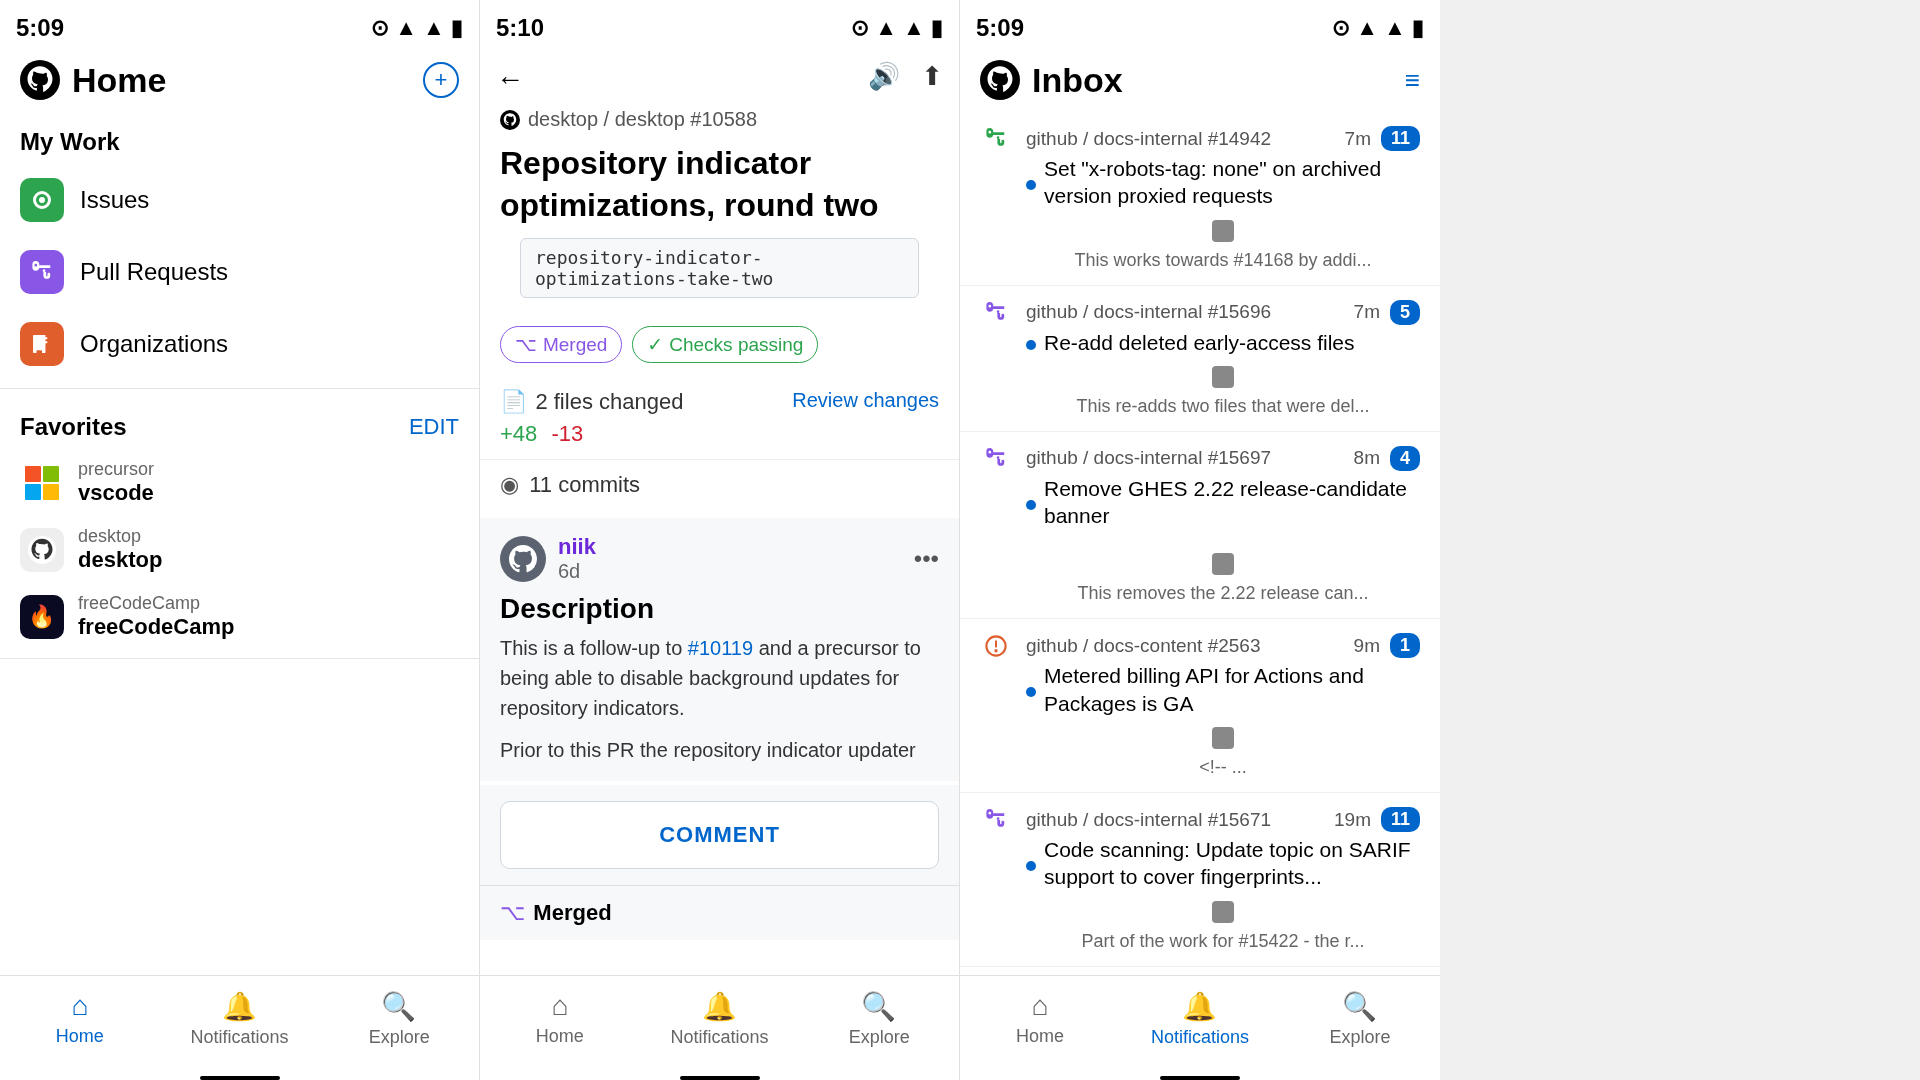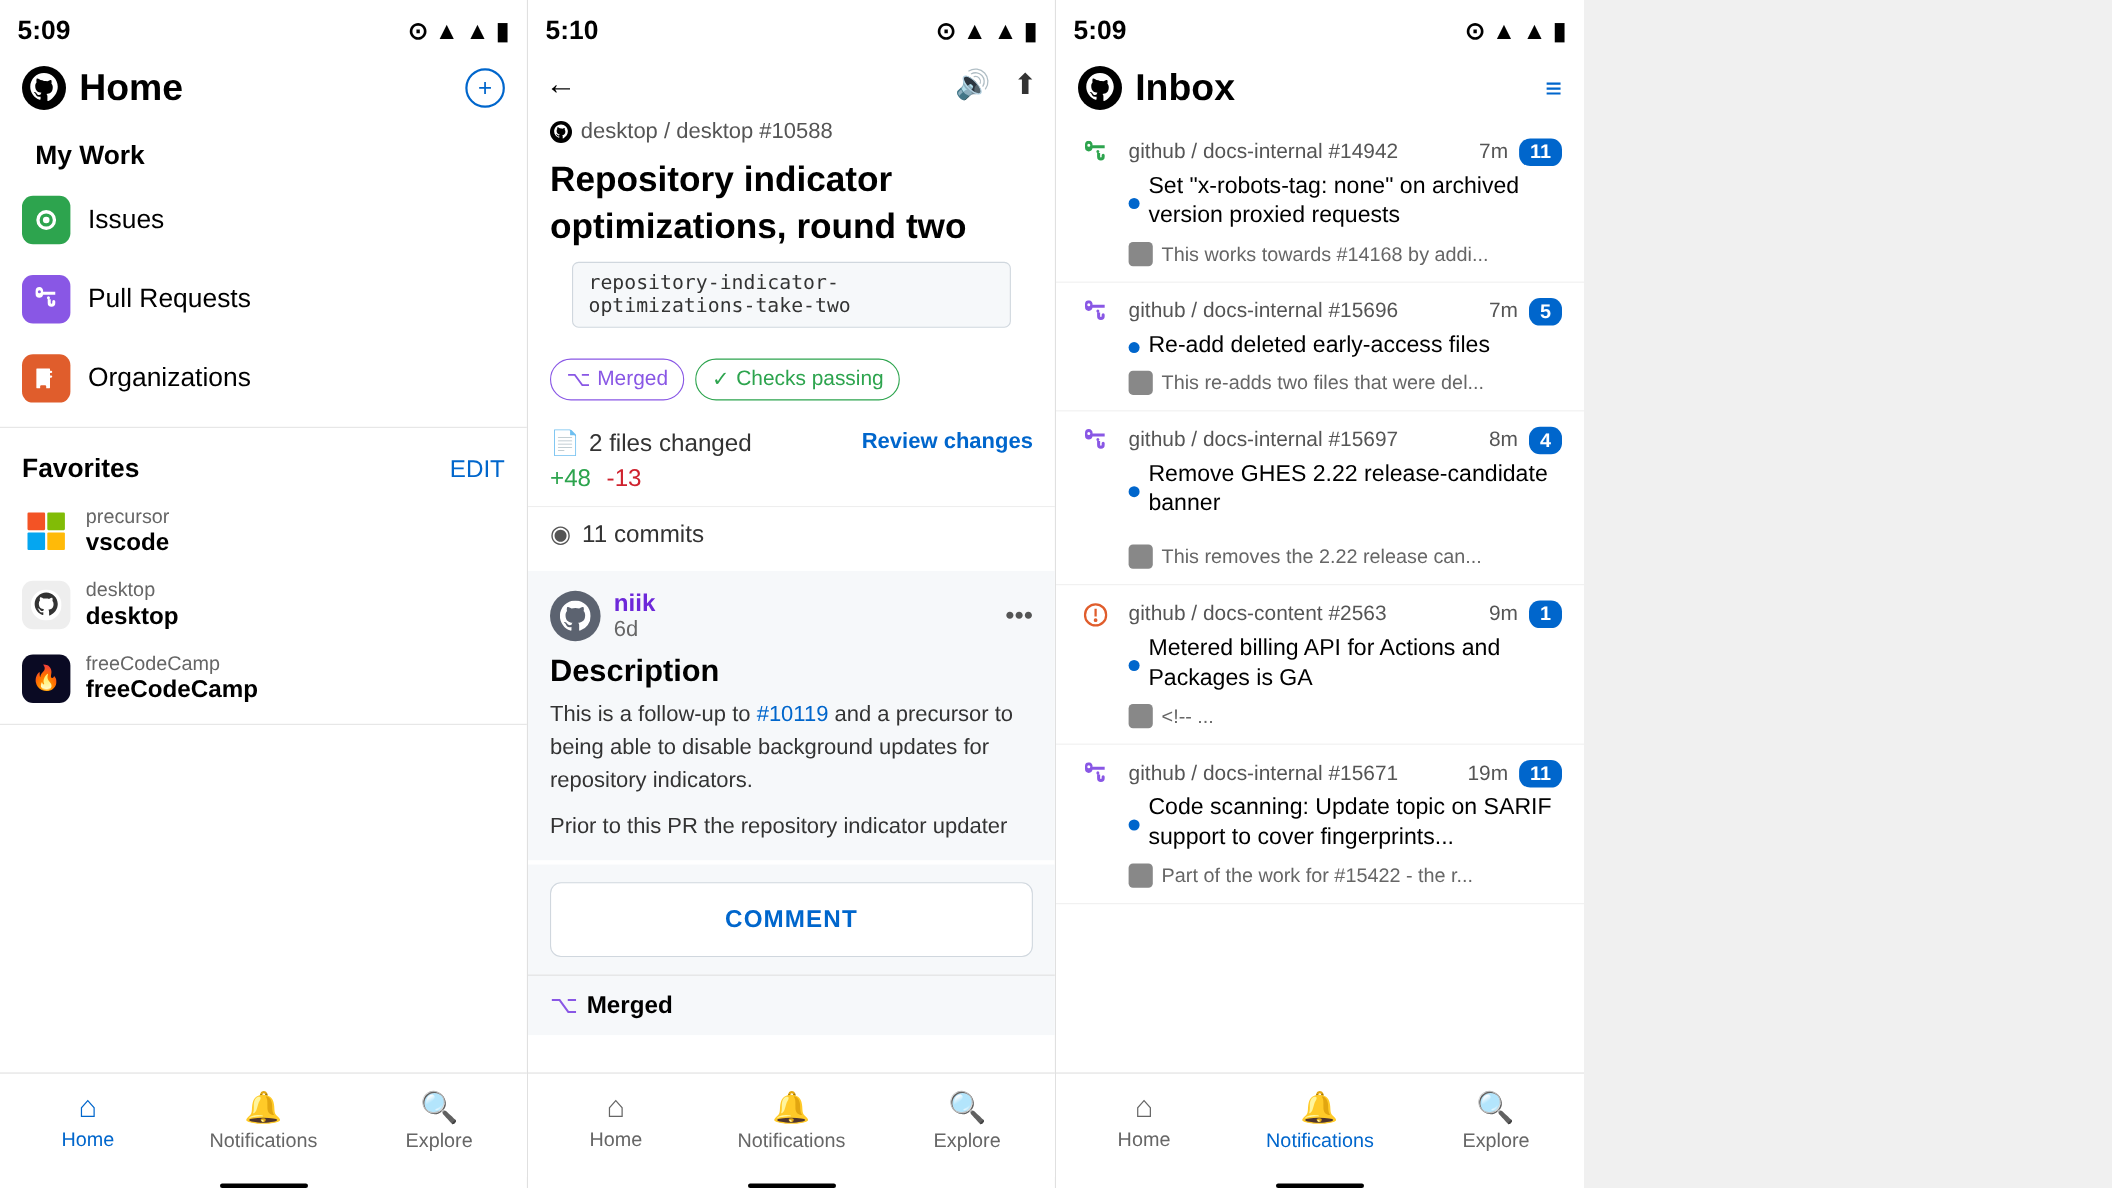--- a/index.html
+++ b/index.html
@@ -64,21 +64,21 @@
     .github-logo {
       width: 40px;
       height: 40px;
     }
 
     
     .section-label {
       font-size: 24px;
       font-weight: 700;
       color: #000;
-      padding: 16px 32px 8px;
+      padding: 16px 20px 8px;
       flex-shrink: 0;
     }
 
     
     .nav-item {
       display: flex;
       align-items: center;
       gap: 16px;
       padding: 14px 20px;
       cursor: pointer;
@@ -293,21 +293,21 @@
       display: flex;
       align-items: center;
       gap: 8px;
     }
     .files-icon { font-size: 22px; color: #555; }
     .files-label { font-size: 22px; color: #333; }
     .review-changes-btn {
       font-size: 20px;
       color: #0066cc;
       cursor: pointer;
-      font-weight: 700;
+      font-weight: 400;
     }
     .diff-stats {
       padding: 2px 20px 12px;
       font-size: 22px;
     }
     .diff-add { color: #2da44e; }
     .diff-remove { color: #cf222e; }
 
     .commits-row {
       display: flex;
@@ -492,22 +492,23 @@
     }
     .notif-title {
       font-size: 21px;
       font-weight: 500;
       color: #000;
       line-height: 1.3;
       margin-bottom: 5px;
     }
     .notif-preview-row {
       display: flex;
-      align-items: flex-end;
+      align-items: center;
       gap: 8px;
+      flex-direction: column;
     }
     .notif-avatar {
       width: 24px;
       height: 24px;
       border-radius: 50%;
       background: #999;
       flex-shrink: 0;
       display: flex;
       align-items: center;
       justify-content: center;

